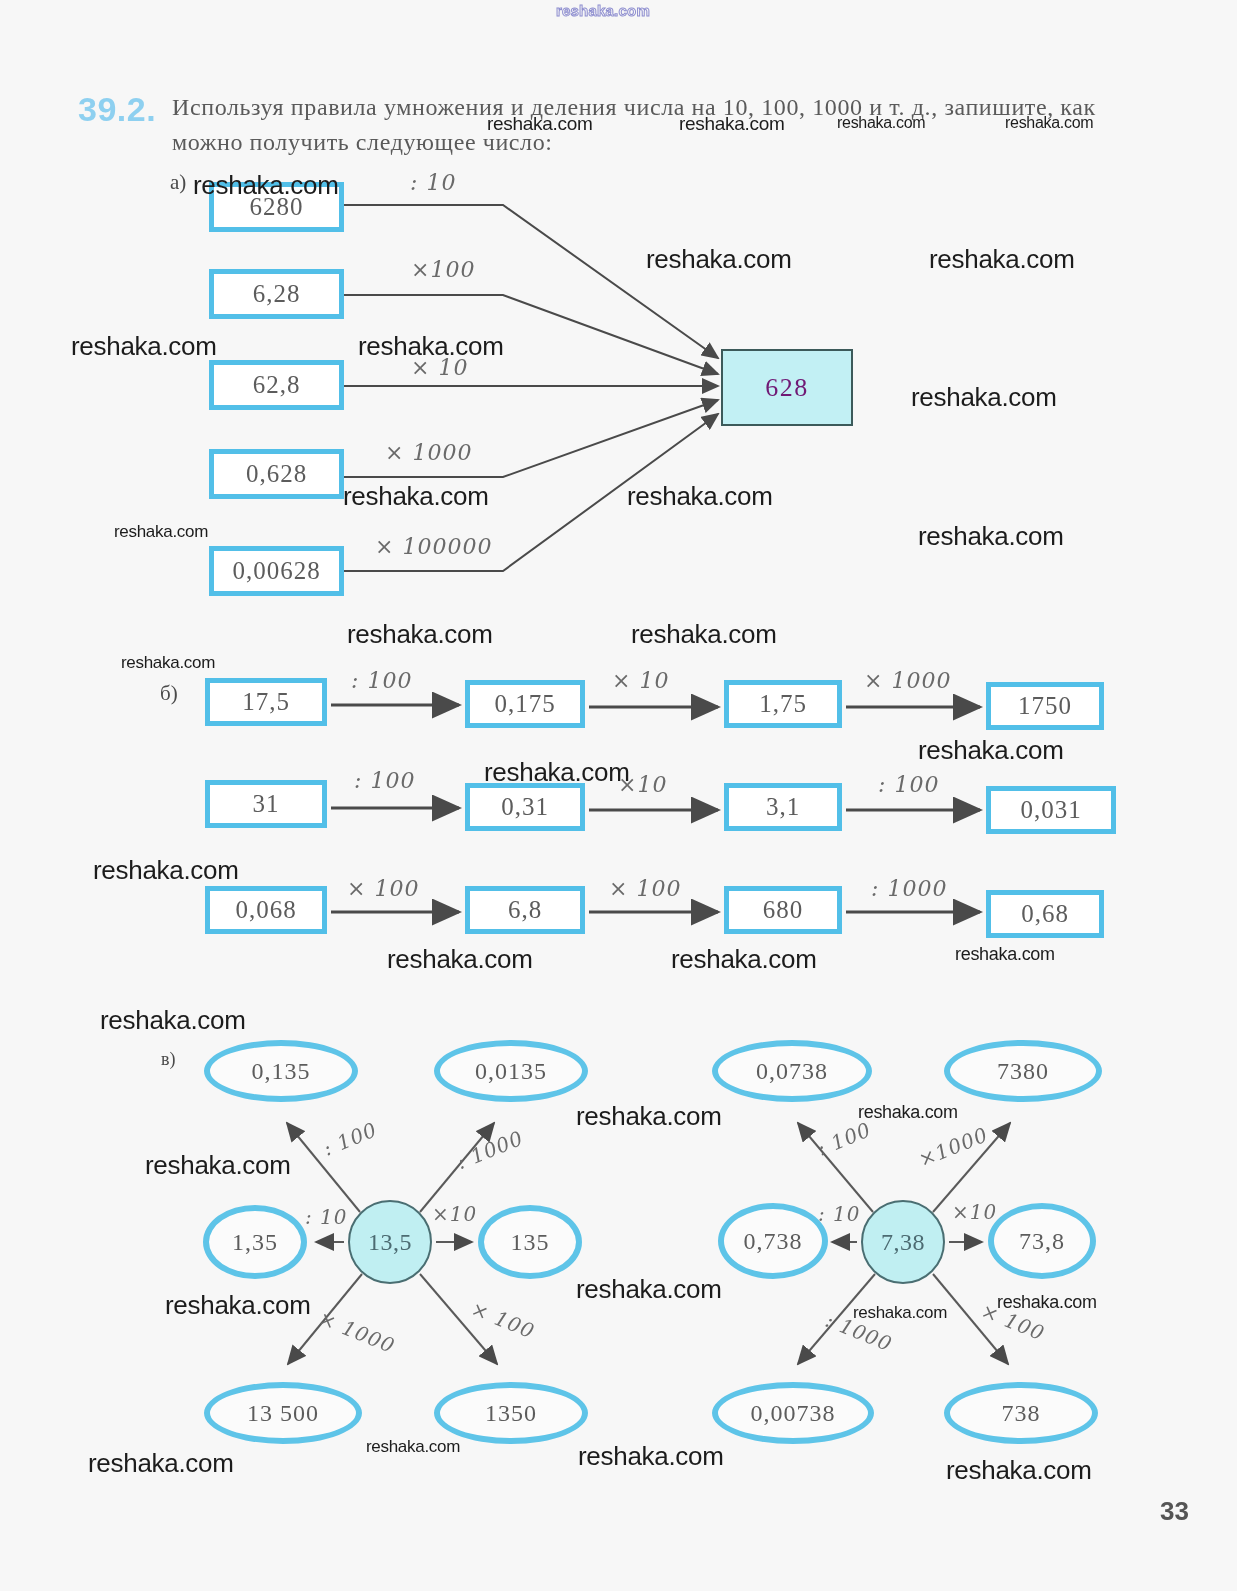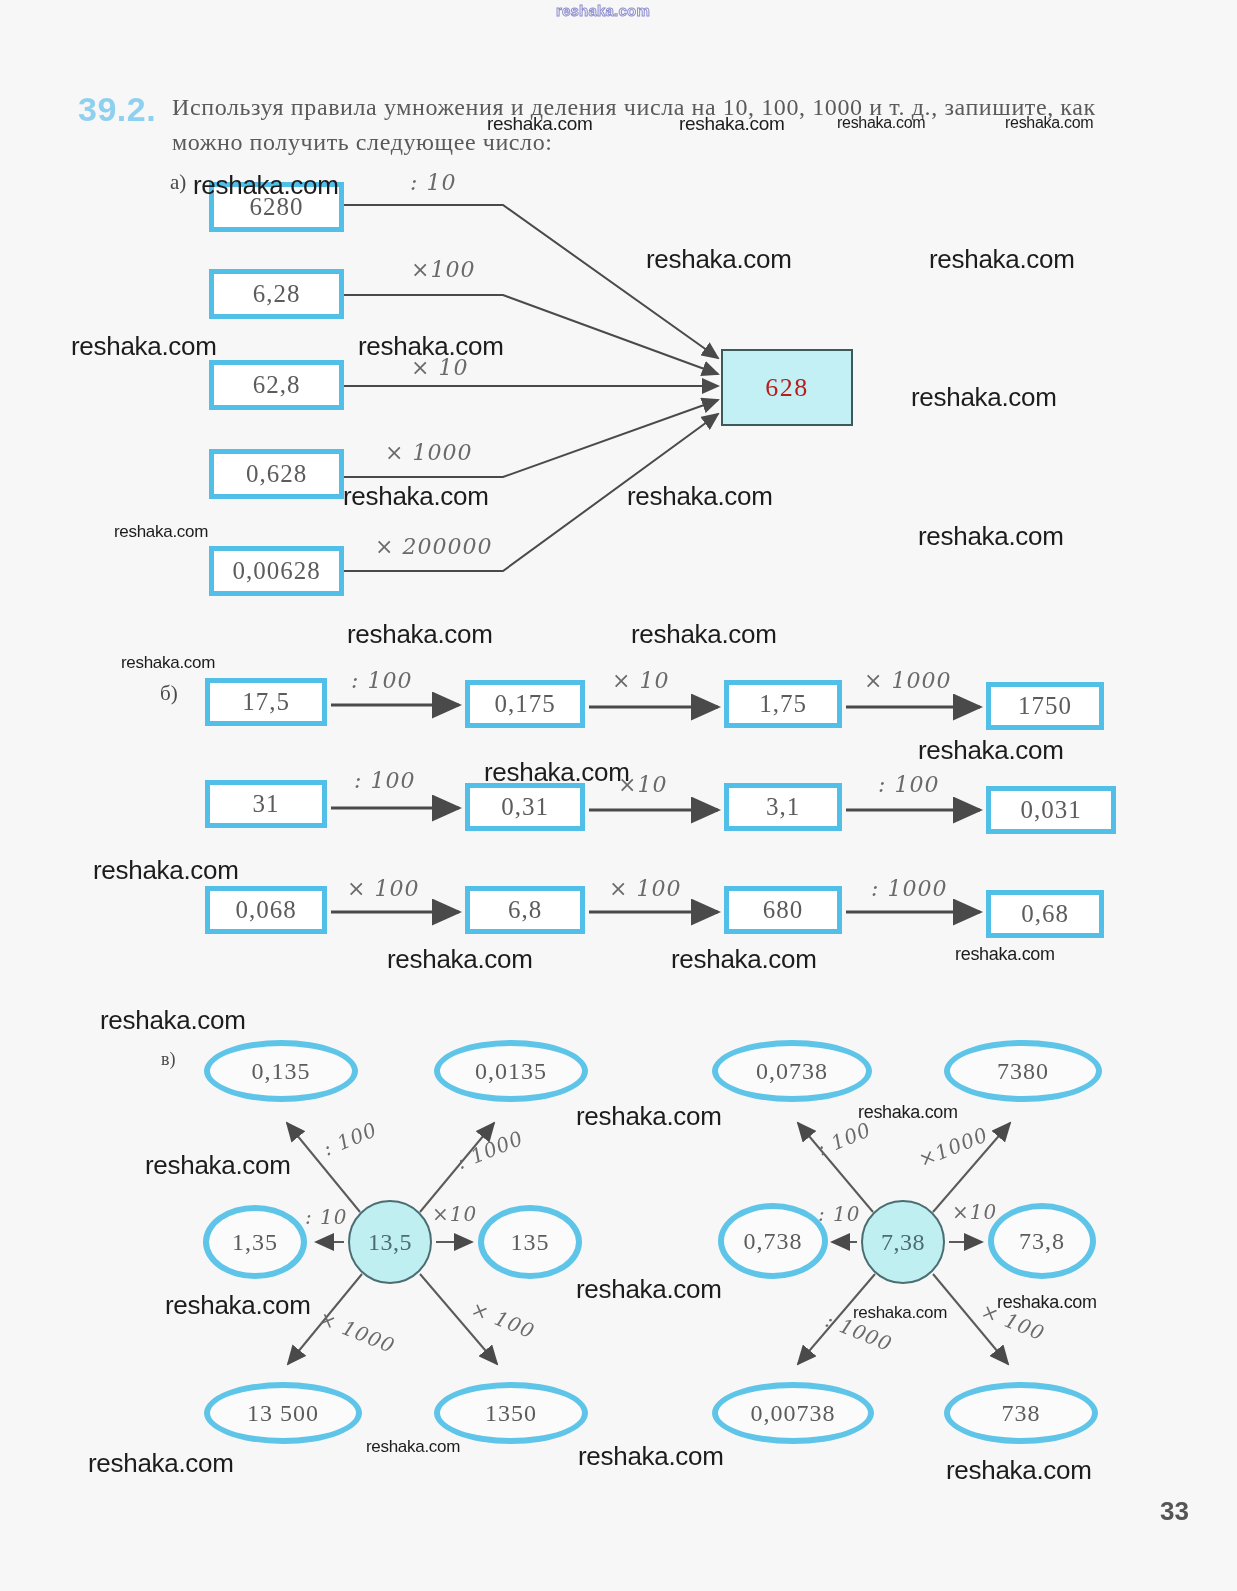--- a/index.html
+++ b/index.html
@@ -66,21 +66,21 @@
     font-size: 25px; color: #5c5c5c;
     letter-spacing: 1px;
     z-index: 20;
   }
   
   .tbox {
     position: absolute;
     border: 2px solid #3c5a5a;
     background: #c2f0f4;
     display: flex; align-items: center; justify-content: center;
-    font-size: 26px; color: #b91c1c;
+    font-size: 26px; color: #701a75;
     letter-spacing: 1.5px;
     z-index: 20;
   }
 
   
   .ell {
     position: absolute;
     border: 6px solid #5ec4e8;
     border-radius: 50%;
     background: #fbfbfb;
@@ -137,21 +137,21 @@
 <div class="vbox" style="left:209px; top:360px; width:135px; height:50px;">62,8</div>
 <div class="vbox" style="left:209px; top:449px; width:135px; height:50px;">0,628</div>
 <div class="vbox" style="left:209px; top:546px; width:135px; height:50px;">0,00628</div>
 
 <div class="tbox" style="left:721px; top:349px; width:132px; height:77px;">628</div>
 
 <div class="hw" style="left:410px; top:170px;">: 10</div>
 <div class="hw" style="left:411px; top:257px;">×100</div>
 <div class="hw" style="left:411px; top:355px;">× 10</div>
 <div class="hw" style="left:385px; top:440px;">× 1000</div>
-<div class="hw" style="left:375px; top:534px;">× 200000</div>
+<div class="hw" style="left:375px; top:534px;">× 100000</div>
 
 <svg class="arrows">
   <defs>
     <marker id="ah" markerWidth="9" markerHeight="8" refX="8" refY="4" orient="auto">
       <path d="M0,0 L9,4 L0,8 Z" fill="#4a4a4a"></path>
     </marker>
     <marker id="ah2" markerWidth="10" markerHeight="9" refX="9" refY="4.5" orient="auto">
       <path d="M0,0 L10,4.5 L0,9 Z" fill="#4a4a4a"></path>
     </marker>
   </defs>

